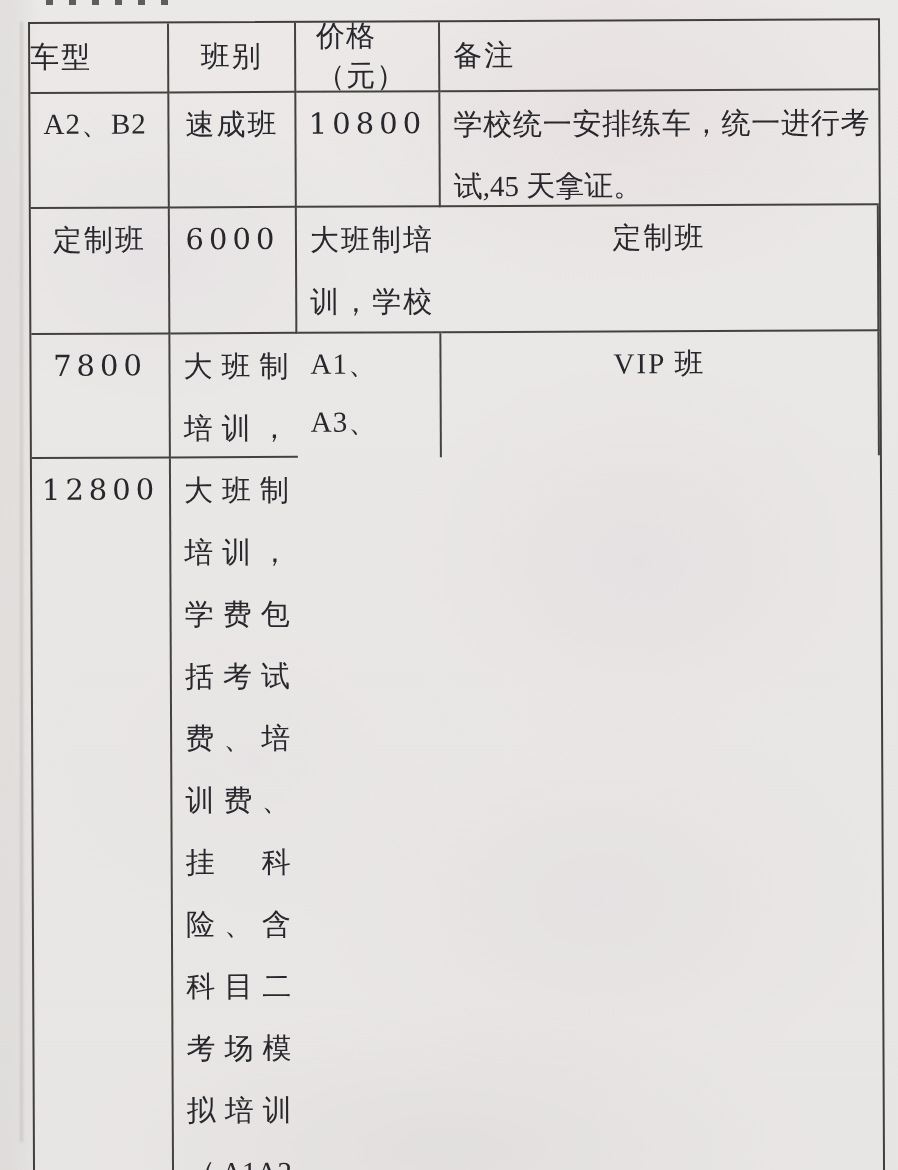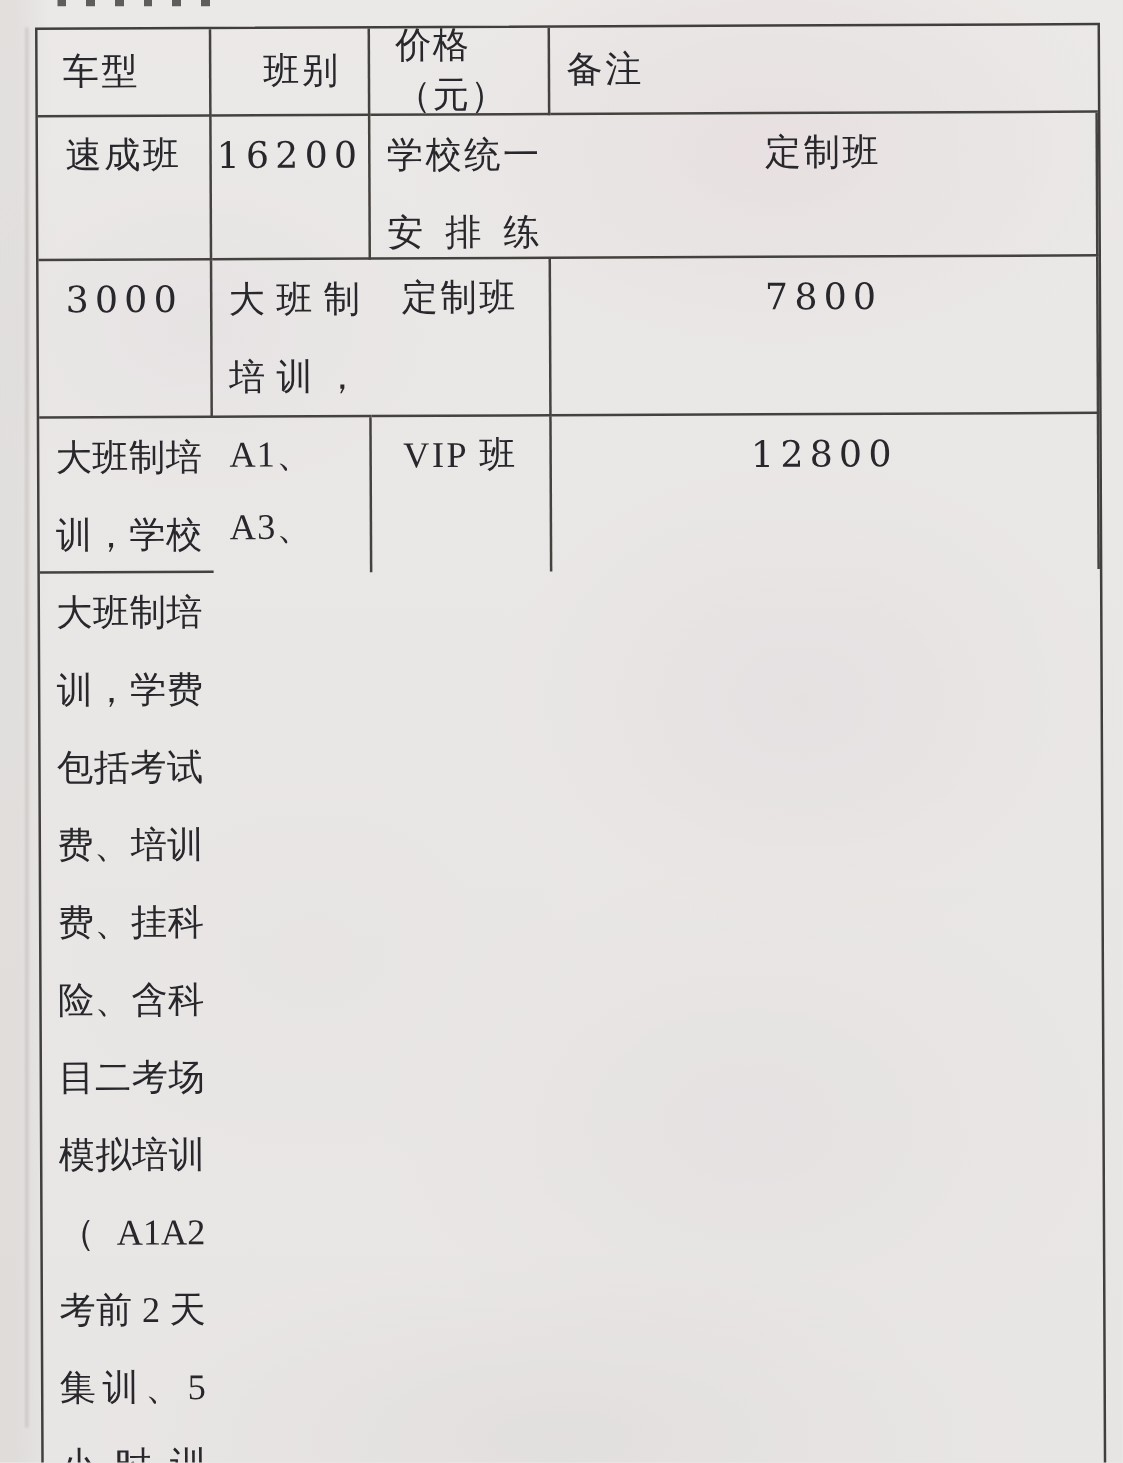--- a/index.html
+++ b/index.html
@@ -46,21 +46,20 @@
     border-right:2px solid #44423f;
     border-bottom:2px solid #44423f;
     box-sizing:border-box;
     overflow:hidden;
   }
   .cell.last-col{border-right:none;}
   .cell.last-row{border-bottom:none;}
   .th{
     display:flex;align-items:center;
     letter-spacing:2px;
-    padding-left:20px;
   }
   .th.c-vehicle{}
   .th.c-class{justify-content:center;}
   .th.c-price{padding-left:20px;letter-spacing:1px;}
   .th.c-notes{padding-left:13px;}
   .vehicle{
     padding:1px 6px 0 13px;
     line-height:58px;
     letter-spacing:1px;
   }
@@ -96,26 +95,27 @@
 <div class="edge-ghost"></div>
 <div class="heading-remnant"></div>
 
 <div class="doc-table">
 
   <div class="cell th c-vehicle">车型</div>
   <div class="cell th c-class">班别</div>
   <div class="cell th c-price">价格（元）</div>
   <div class="cell th c-notes last-col">备注</div>
 
+  <div class="cell vehicle">A2、B2</div>
   <div class="cell klass">速成班</div>
-  <div class="cell price">16200</div>
+  <div class="cell price">10800</div>
   <div class="cell notes last-col">学校统一安排练车，统一进行考试,45 天拿证。</div>
 
   <div class="cell klass">定制班</div>
-  <div class="cell price">3000</div>
+  <div class="cell price">6000</div>
   <div class="cell notes last-col">大班制培训，学校统一安排练车，校内只负责进行科目二培训。</div>
 
   <div class="cell klass">定制班</div>
   <div class="cell price">7800</div>
   <div class="cell notes last-col">大班制培训，学校统一安排练车，校内只负责进行科目二培训。</div>
 
   <div class="cell vehicle last-row">A1、A3、A2、B2</div>
   <div class="cell klass last-row">VIP 班</div>
   <div class="cell price last-row">12800</div>
   <div class="cell notes last-col last-row">大班制培训，学费包括考试费、培训费、挂科险、含科目二考场模拟培训（A1A2 考前 2 天集训、5 小时训练； A3B2 考前 3 天集训、6 小时训练，集训期间包吃住）、科目三考场模拟培训费，由专职教练员安排练车，学校负责预约考试，考场模拟由学校统一安排，考试由学校专车接送。如学员科目二 5 次未通过，由学校重新建档培训，不再重新缴纳考试费。</div>

